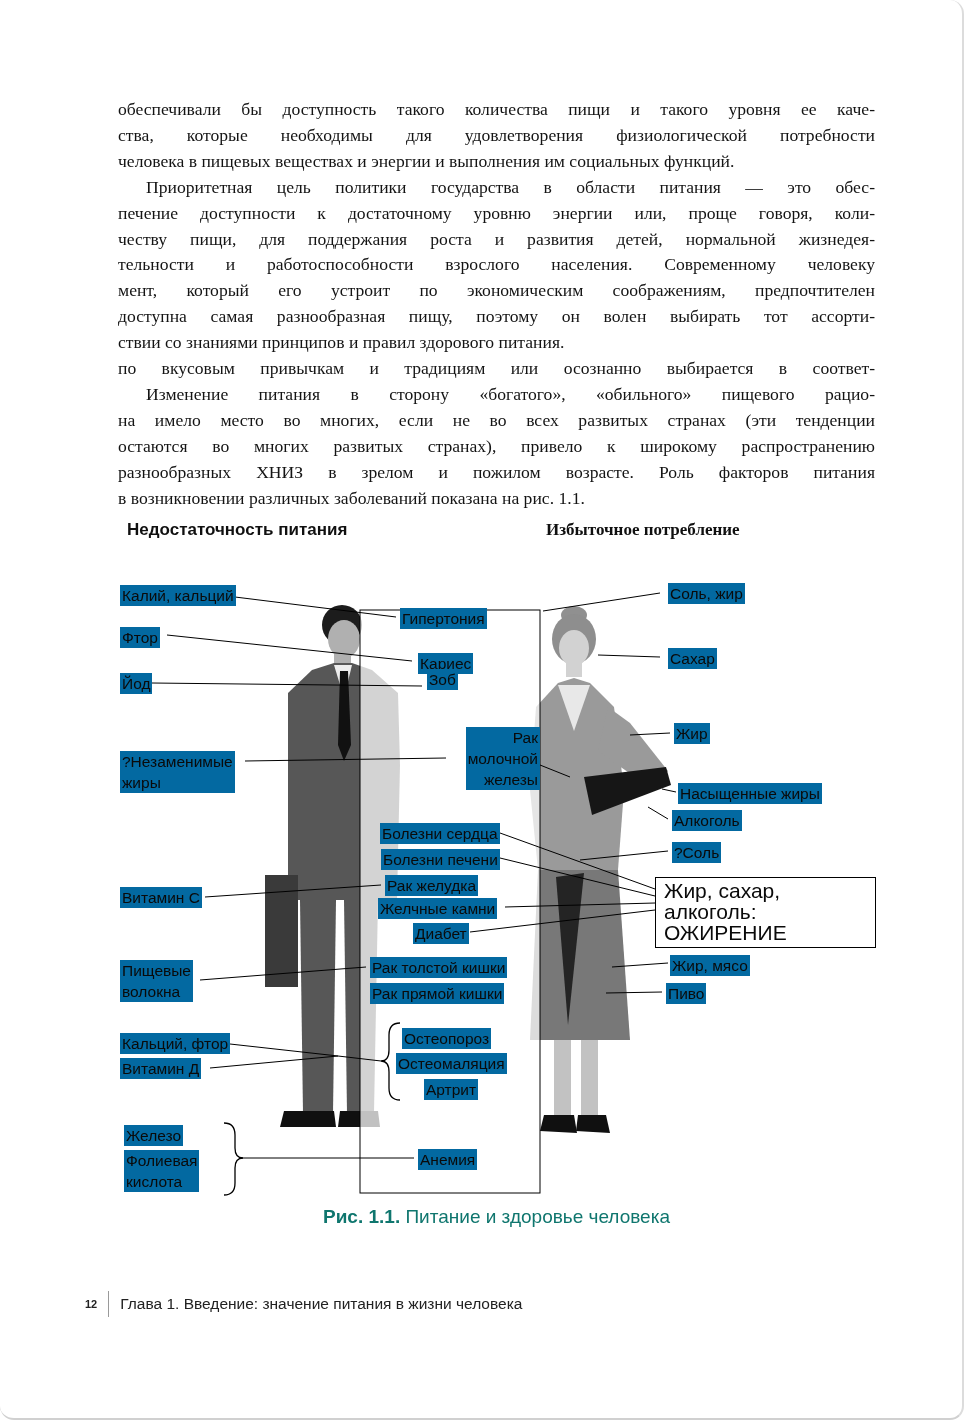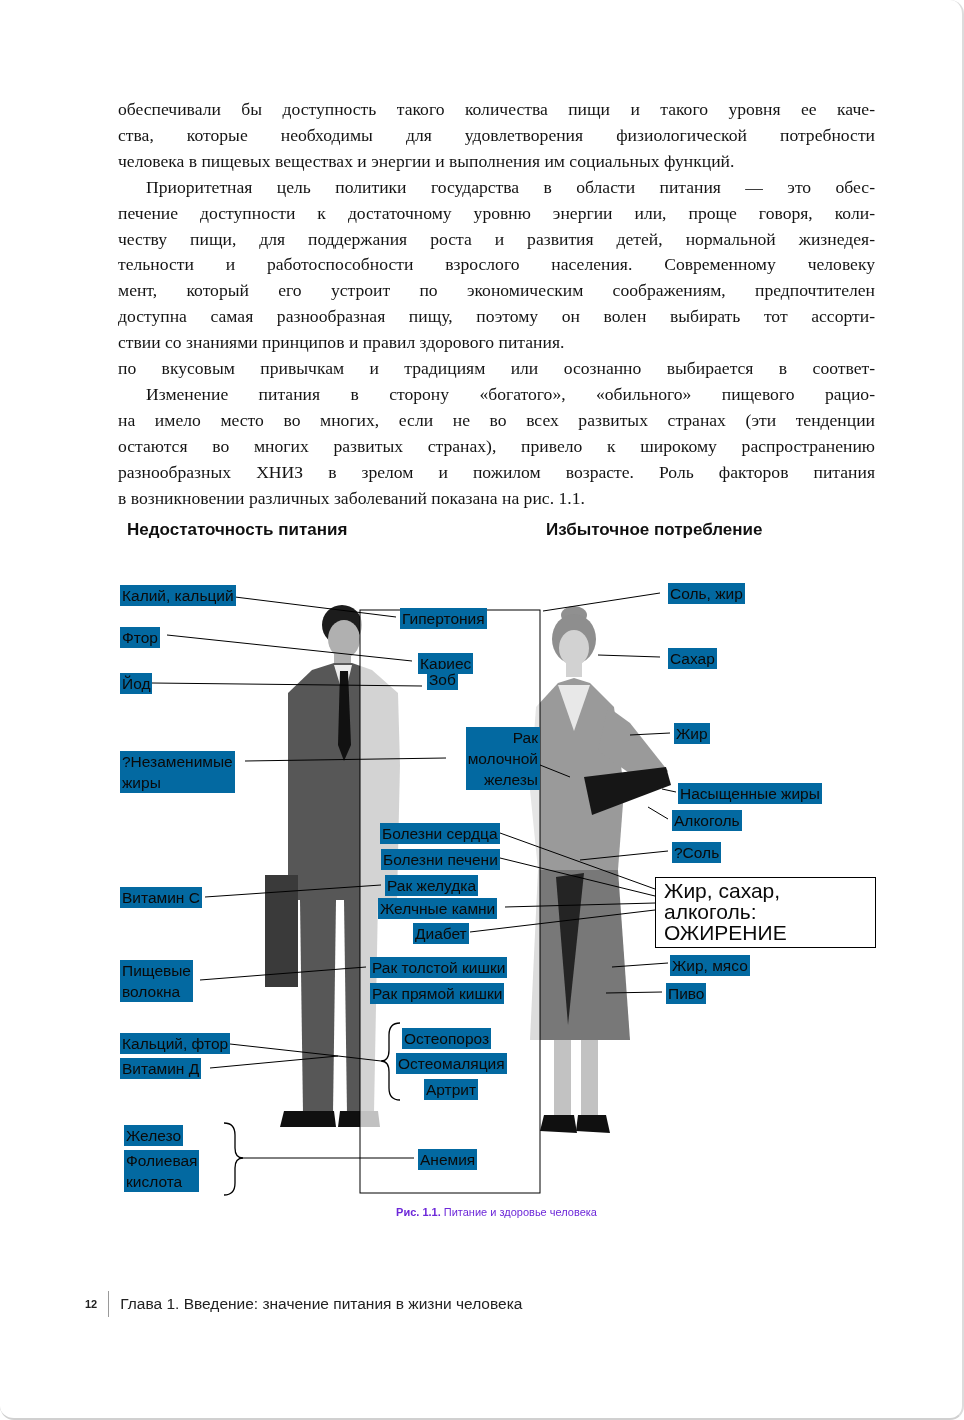--- a/index.html
+++ b/index.html
@@ -30,21 +30,21 @@
     white-space:pre-line; background:#0369a1; padding:0 2px;
   }
   .flabel.right-align { text-align:right; }
   .obox {
     position:absolute; left:655px; top:322px; width:221px;
     border:1px solid #000; background:#fff; padding:2px 8px 4px;
     font-size:21px; line-height:21px; color:#0a0a0a;
   }
   .caption {
     position:absolute; left:118px; top:1206px; width:757px; text-align:center;
-    font-size:11px; color:#6d28d9;
+    font-size:19px; color:#0f766e;
   }
   .caption .b { font-weight:bold; }
   
   .footer { position:absolute; left:85px; top:1290px; display:flex; align-items:center; gap:11px; height:28px; }
   .footer .num { font-weight:bold; font-size:11px; color:#222; }
   .footer .divider { width:1px; height:26px; background:#9a9a9a; }
   .footer .chapter { font-size:15.5px; color:#222; }
 </style>
 </head>
 <body>
@@ -64,21 +64,21 @@
     <div class="jline last">ствии со знаниями принципов и правил здорового питания.</div>
     <div class="jline">по вкусовым привычкам и традициям или осознанно выбирается в соответ-</div>
     <div class="jline indent">Изменение питания в сторону «богатого», «обильного» пищевого рацио-</div>
     <div class="jline">на имело место во многих, если не во всех развитых странах (эти тенденции</div>
     <div class="jline">остаются во многих развитых странах), привело к широкому распространению</div>
     <div class="jline">разнообразных ХНИЗ в зрелом и пожилом возрасте. Роль факторов питания</div>
     <div class="jline last">в возникновении различных заболеваний показана на рис. 1.1.</div>
   </div>
 
   <div class="fig-header" style="left:127px;">Недостаточность питания</div>
-  <div class="fig-header" style="left:546px;">Избыточное потребление</div>
+  <div class="fig-header" style="left:546px;font-family:Liberation Serif, serif;">Избыточное потребление</div>
 
   <div class="figure">
     <svg width="964" height="650" viewBox="0 0 964 650">
 
       <g>
         <ellipse cx="342" cy="70" rx="20" ry="20" fill="#1c1c1c"></ellipse>
         <ellipse cx="344" cy="84" rx="16" ry="19" fill="#b0b0b0"></ellipse>
         <rect x="334" y="99" width="17" height="13" fill="#b0b0b0"></rect>
         <polygon points="288,138 312,115 334,108 352,108 372,115 398,138 400,210 397,345 288,345" fill="#575757"></polygon>
         <polygon points="334,110 352,110 344,143" fill="#ededed"></polygon>

